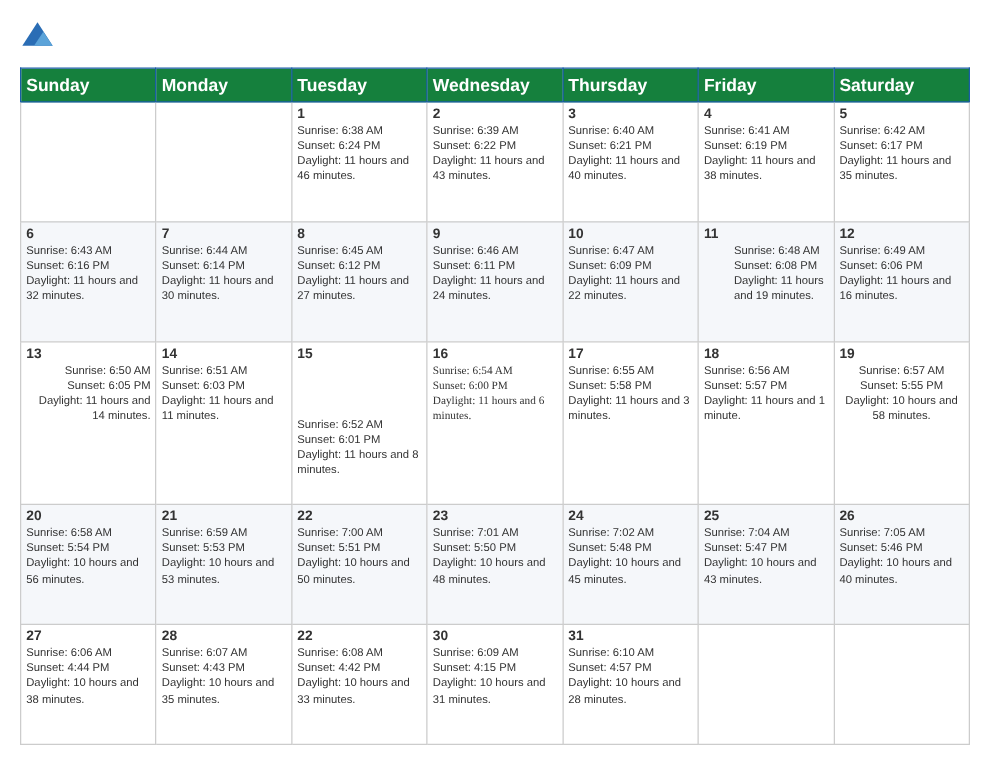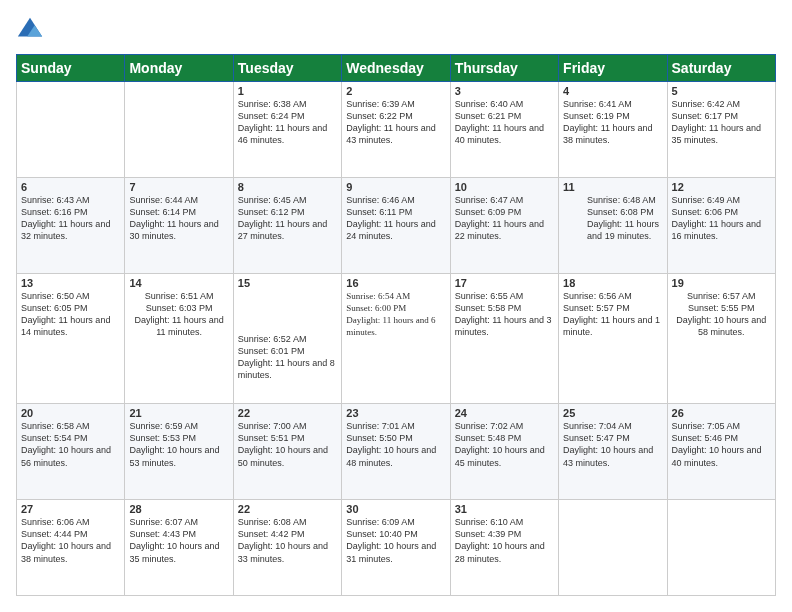--- a/index.html
+++ b/index.html
@@ -210,27 +210,27 @@
           <td>
             <span class="day-num">12</span>
             <div class="cell-info" style="white-space: pre-line;">Sunrise: 6:49 AM
 Sunset: 6:06 PM
 Daylight: 11 hours and 16 minutes.</div>
           </td>
         </tr>
         <tr>
           <td>
             <span class="day-num">13</span>
-            <div class="cell-info" style="white-space: pre-line;">Sunrise: 6:50 AM
+            <div class="cell-info" style="white-space: pre-line; text-align: right;">Sunrise: 6:50 AM
 Sunset: 6:05 PM
 Daylight: 11 hours and 14 minutes.</div>
           </td>
           <td>
             <span class="day-num">14</span>
-            <div class="cell-info" style="white-space: pre-line; text-align: center;">Sunrise: 6:51 AM
+            <div class="cell-info" style="white-space: pre-line;">Sunrise: 6:51 AM
 Sunset: 6:03 PM
 Daylight: 11 hours and 11 minutes.</div>
           </td>
           <td>
             <span class="day-num">15</span>
             <div class="cell-info" style="white-space: pre-line; margin-top: 44px;">Sunrise: 6:52 AM
 Sunset: 6:01 PM
 Daylight: 11 hours and 8 minutes.</div>
           </td>
           <td>
@@ -317,27 +317,27 @@
           </td>
           <td>
             <span class="day-num">22</span>
             <div class="cell-info" style="white-space: pre-line;">Sunrise: 6:08 AM
 Sunset: 4:42 PM
 Daylight: 10 hours and 33 minutes.</div>
           </td>
           <td>
             <span class="day-num">30</span>
             <div class="cell-info" style="white-space: pre-line;">Sunrise: 6:09 AM
-Sunset: 10:40 PM
+Sunset: 4:15 PM
 Daylight: 10 hours and 31 minutes.</div>
           </td>
           <td>
             <span class="day-num">31</span>
             <div class="cell-info" style="white-space: pre-line;">Sunrise: 6:10 AM
-Sunset: 4:39 PM
+Sunset: 4:57 PM
 Daylight: 10 hours and 28 minutes.</div>
           </td>
           <td class="empty-cell"></td>
           <td class="empty-cell"></td>
         </tr>
       </tbody>
   </table>
 </div>
 
 </body></html>

